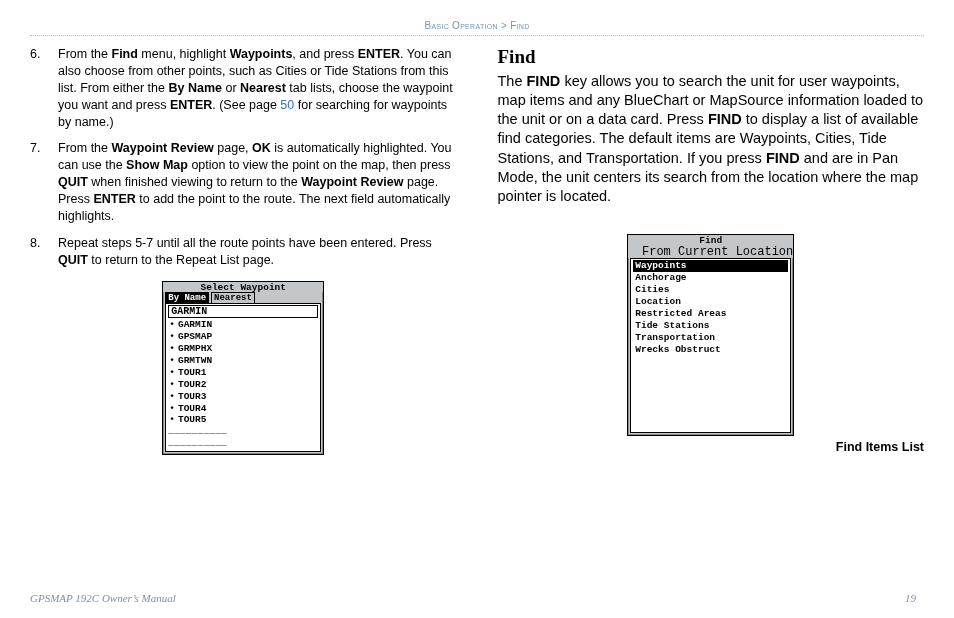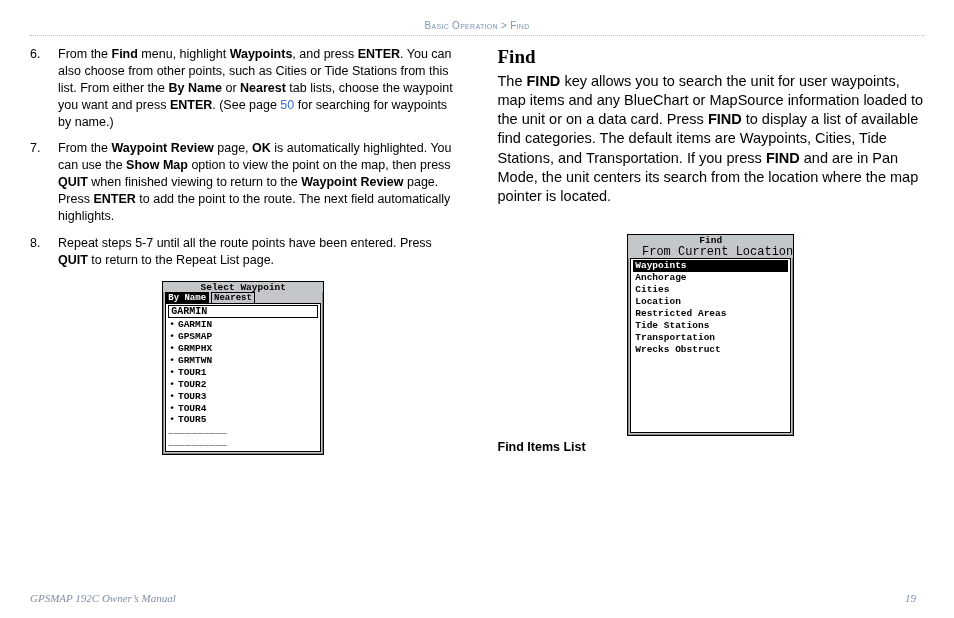--- a/index.html
+++ b/index.html
@@ -153,21 +153,21 @@
   .caption {
     font-style: italic;
     text-align: center;
     font-family: "Times New Roman", Times, serif;
     font-size: 12.5px;
     line-height: 1.2;
     margin-top: 4px;
   }
   .caption .b { font-style: italic; font-weight: bold; }
   .caption-bold {
-    text-align: left;
+    text-align: right;
     font-weight: bold;
     font-size: 12.5px;
     margin-top: 2px;
     font-family: Arial, Helvetica, sans-serif;
   }
 
   h2.section {
     font-family: "Times New Roman", Times, serif;
     font-size: 19px;
     font-weight: bold;

